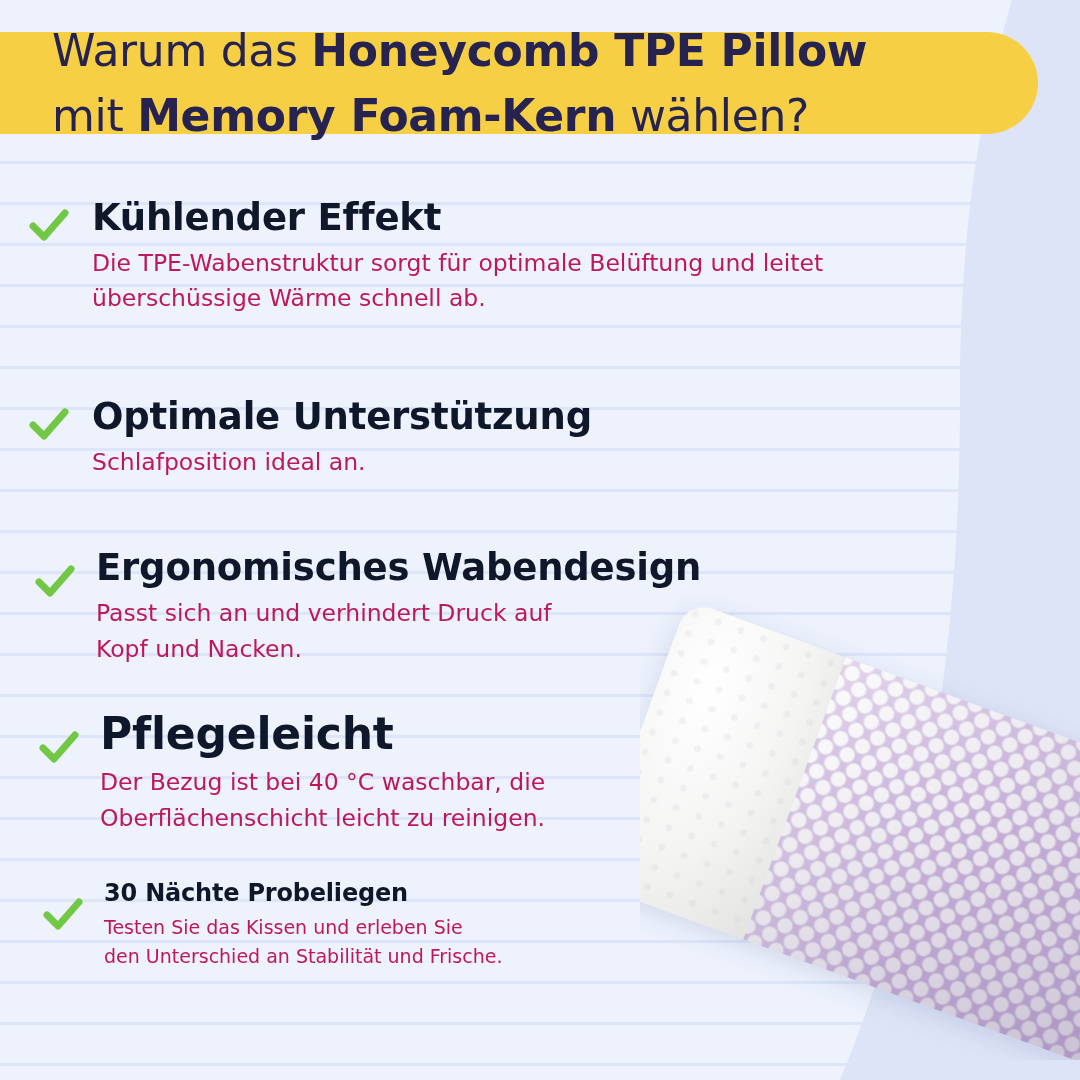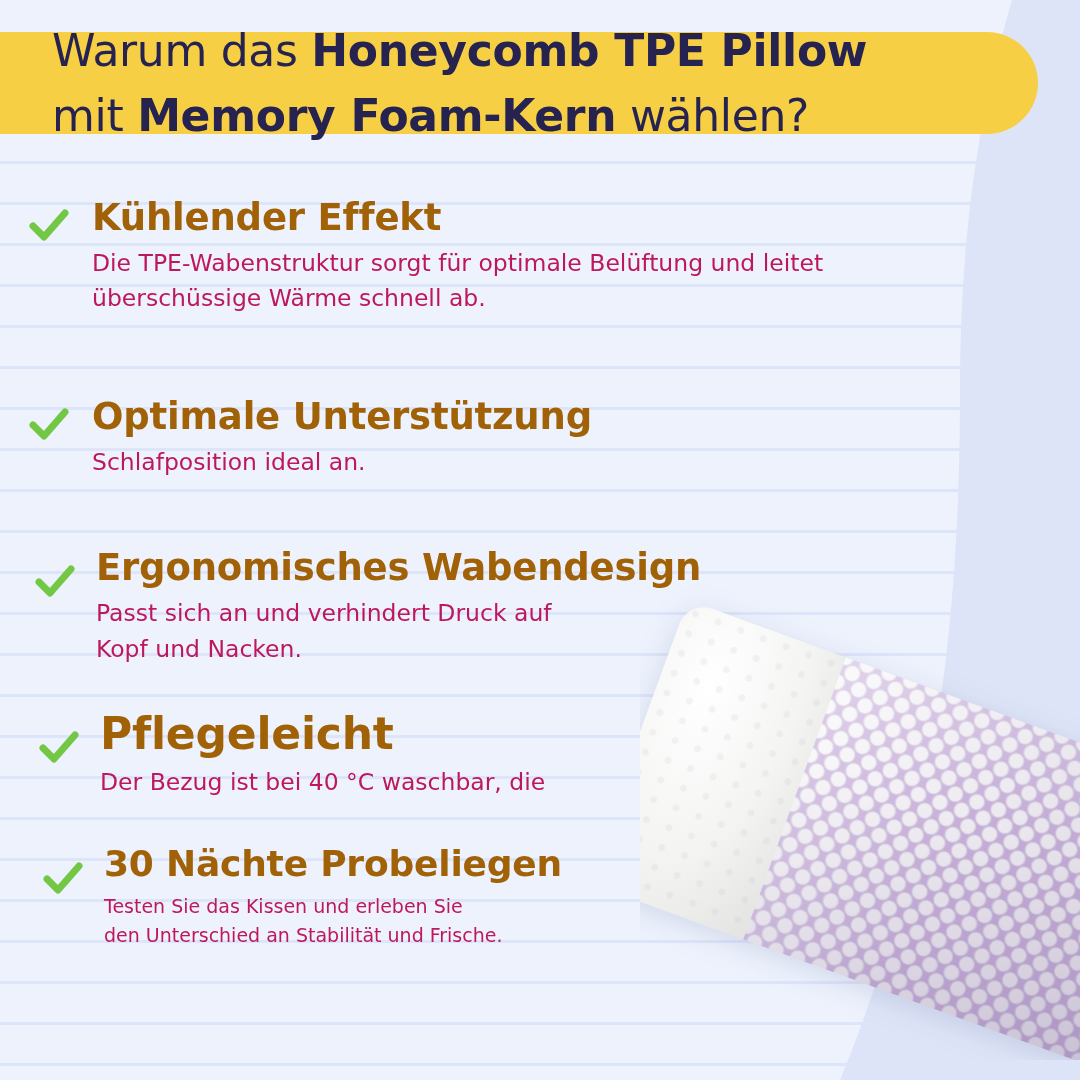--- a/index.html
+++ b/index.html
@@ -58,21 +58,21 @@
   .feature{
     position:relative;
     padding-left:92px;
     margin-bottom:20px;
   }
   .check-icon{
     position:absolute; left:26px; top:6px;
     width:46px; height:46px;
   }
   .feature-title{
-    color:#a16207;
+    color:#0f172a;
     font-weight:bold;
     font-size:37px;
     line-height:1.18;
     letter-spacing:-0.2px;
     margin-bottom:6px;
     white-space:nowrap;
   }
   .feature-desc{
     color:#be185d;
     font-size:23.5px;
@@ -84,21 +84,21 @@
   
   .f0 { margin-bottom:78px; }
   .f1 { margin-bottom:66px; }
   .f2 { padding-left:96px; margin-bottom:40px; }
   .f2 .check-icon{ left:32px; top:12px; }
   .f3 { padding-left:100px; margin-bottom:42px; }
   .f3 .check-icon{ left:36px; top:16px; }
   .f3 .feature-title{ font-size:44px; }
   .f4 { padding-left:104px; }
   .f4 .check-icon{ left:40px; top:12px; }
-  .f4 .feature-title{ font-size:36px; }
+  .f4 .feature-title{ font-size:24px; }
   .f4 .feature-desc{ font-size:19px; }
 
   
   .pillow-wrap{
     position:absolute;
     left:640px; top:540px;
     width:520px; height:520px;
     overflow:hidden;
     pointer-events:none;
   }
@@ -211,20 +211,21 @@
 
   <div class="feature f3">
     <span class="check-icon">
       <svg viewBox="0 0 46 46" width="46" height="46" aria-hidden="true">
         <path d="M7 24 L18 35 L39 11" fill="none" stroke="#72c744" stroke-width="7" stroke-linecap="round" stroke-linejoin="round"></path>
       </svg>
     </span>
     <div class="feature-title">Pflegeleicht</div>
     <div class="feature-desc">
       <span>Der Bezug ist bei 40 °C waschbar, die</span>
+      <span>Oberflächenschicht leicht zu reinigen.</span>
     </div>
   </div>
 
   <div class="feature f4">
     <span class="check-icon">
       <svg viewBox="0 0 46 46" width="46" height="46" aria-hidden="true">
         <path d="M7 24 L18 35 L39 11" fill="none" stroke="#72c744" stroke-width="7" stroke-linecap="round" stroke-linejoin="round"></path>
       </svg>
     </span>
     <div class="feature-title">30 Nächte Probeliegen</div>

